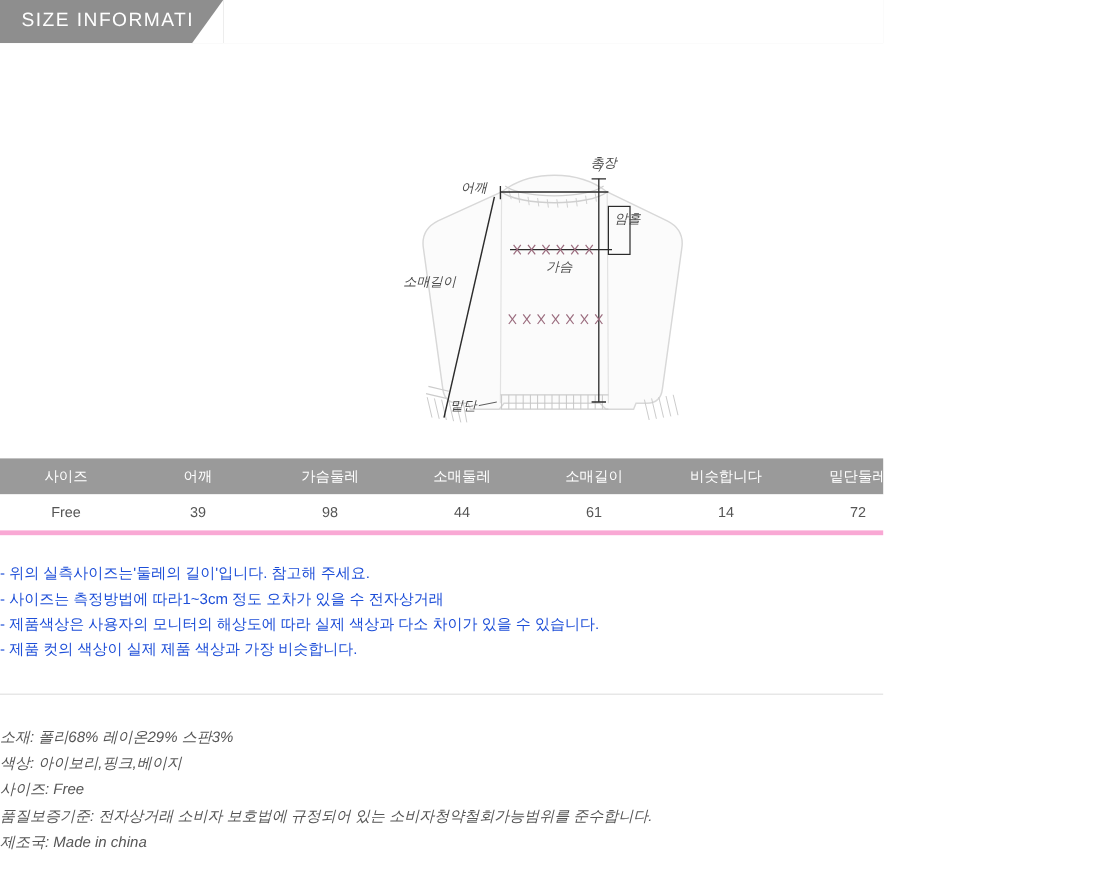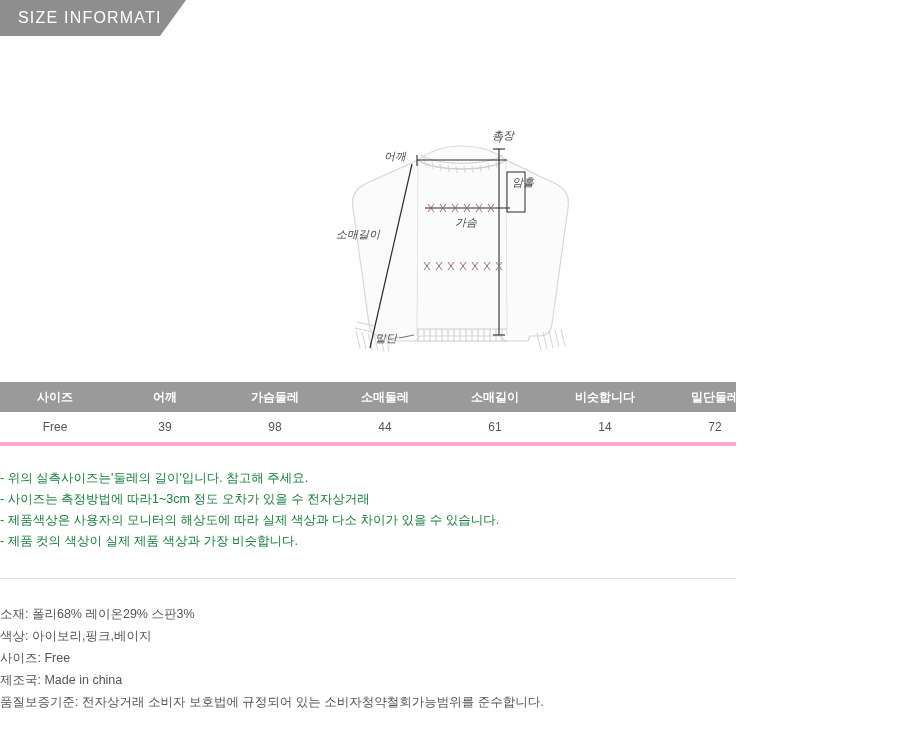--- a/index.html
+++ b/index.html
@@ -56,39 +56,39 @@
   .size-table {
     width: 880px;
     margin: 6px auto 0 auto;
     border-collapse: collapse;
     table-layout: fixed;
   }
   .size-table thead th {
     background: #9a9a9a;
     color: #ffffff;
     font-size: 12px;
-    font-weight: bold;
+    font-weight: normal;
     height: 30px;
     text-align: center;
     border: none;
   }
   .size-table tbody td {
     height: 32px;
     text-align: center;
     font-size: 12px;
     color: #555;
     border-bottom: 4px solid #f9a8d4;
     background: #ffffff;
   }
 
   
   .notes {
     width: 880px;
     margin: 22px auto 0 auto;
-    color: #15803d;
+    color: #1d4ed8;
     font-size: 12.5px;
     line-height: 21px;
   }
   .notes div { white-space: nowrap; }
 
   
   .divider {
     width: 880px;
     margin: 26px auto 0 auto;
     height: 1px;
@@ -96,21 +96,21 @@
   }
 
   
   .info {
     width: 880px;
     margin: 24px auto 0 auto;
     color: #555;
     font-size: 12.5px;
     line-height: 22px;
   }
-  .info div { white-space: nowrap; }
+  .info div { white-space: nowrap; font-style: italic; }
 
   .lbl { font-size: 11px; fill: #4a4a4a; font-family: "Liberation Sans", sans-serif; }
 </style>
 </head>
 <body>
 
 <div class="page">
 
   <div class="header">
     <div class="header-title">SIZE INFORMATION</div>
@@ -285,17 +285,17 @@
     <div>- 제품색상은 사용자의 모니터의 해상도에 따라 실제 색상과 다소 차이가 있을 수 있습니다.</div>
     <div>- 제품 컷의 색상이 실제 제품 색상과 가장 비슷합니다.</div>
   </div>
 
   <div class="divider"></div>
 
   <div class="info">
     <div>소재: 폴리68% 레이온29% 스판3%</div>
     <div>색상: 아이보리,핑크,베이지</div>
     <div>사이즈: Free</div>
+    <div>품질보증기준: 전자상거래 소비자 보호법에 규정되어 있는 소비자청약철회가능범위를 준수합니다.</div>
     <div>제조국: Made in china</div>
-    <div>품질보증기준: 전자상거래 소비자 보호법에 규정되어 있는 소비자청약철회가능범위를 준수합니다.</div>
   </div>
 
 </div>
 
 </body></html>

